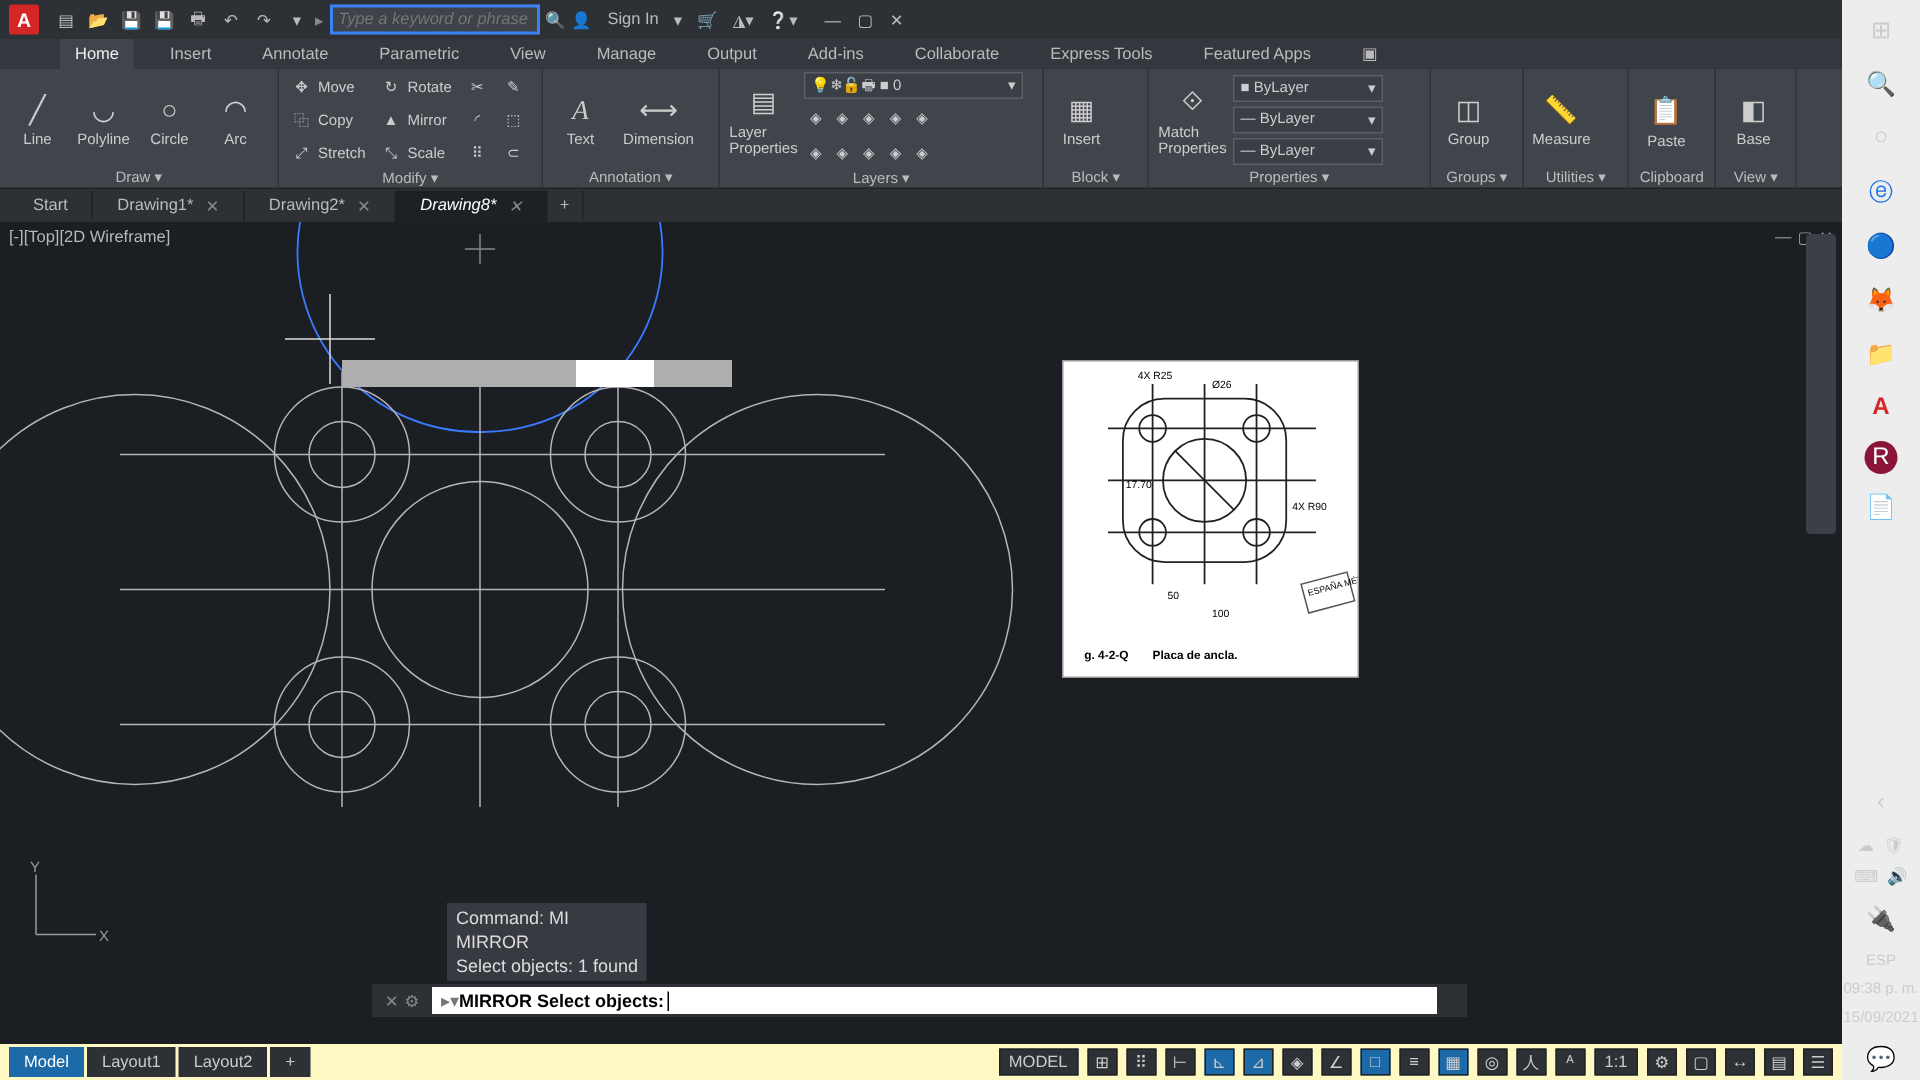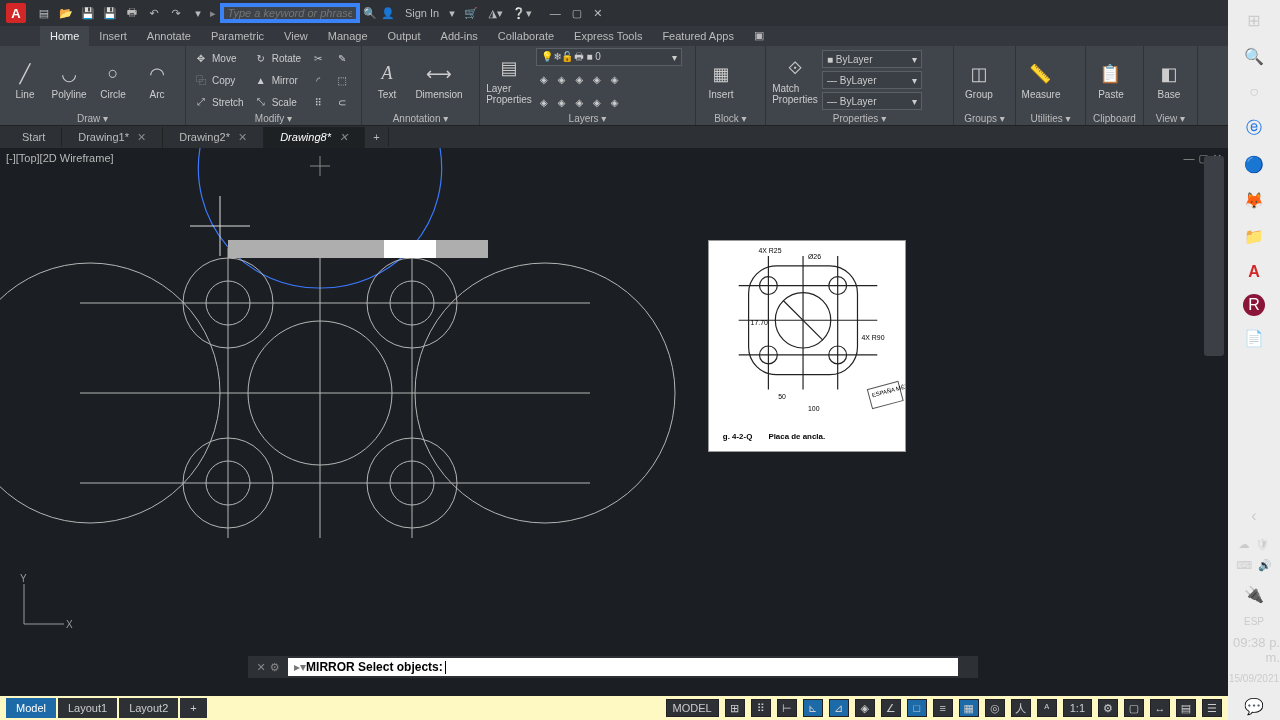--- a/index.html
+++ b/index.html
@@ -7,26 +7,26 @@
 .app { width: 1228px; height: 720px; display: flex; flex-direction: column; }
 .winbar { flex: 1; background: #ededed; display: flex; flex-direction: column; align-items: center; padding-top: 6px; gap: 8px; }
 .winbar .tile { width: 28px; height: 28px; display: flex; align-items: center; justify-content: center; font-size: 16px; }
 
 
 .titlebar { height: 26px; background: #2d3136; display: flex; align-items: center; padding: 0 6px; gap: 4px; }
 .logo { width: 20px; height: 20px; background: #d32626; color: #fff; font-weight: bold; display: flex; align-items: center; justify-content: center; font-size: 13px; border-radius: 2px; }
 .qat { display: flex; gap: 6px; margin-left: 6px; }
 .qat span { width: 16px; height: 16px; display: flex; align-items: center; justify-content: center; color: #bbb; }
 .titlecenter { flex: 1; text-align: center; color: #c8c8c8; font-size: 12px; }
-.search { width: 140px; height: 20px; background: #3e434a; border: 4px solid #3b82f6; padding: 4px 4px; color: #888; font-style: italic; font-size: 11px; }
+.search { width: 140px; height: 20px; background: #3e434a; border: 2px solid #3b82f6; padding: 4px 4px; color: #888; font-style: italic; font-size: 11px; }
 .titleright { display: flex; align-items: center; gap: 10px; color: #bbb; }
 .wincontrols span { margin-left: 8px; }
 
 
-.rtabs { height: 20px; background: #34383e; display: flex; align-items: end; padding-left: 40px; gap: 0; }
+.rtabs { height: 20px; background: #34383e; display: flex; align-items: end; padding-left: 40px; gap: 14px; }
 .rtab { padding: 4px 10px; color: #bbb; font-size: 11px; cursor: pointer; }
 .rtab.active { background: #40454c; color: #eee; }
 
 
 .ribbon { height: 80px; background: #40454c; display: flex; border-bottom: 1px solid #222; }
 .panel { border-right: 1px solid #2f3338; display: flex; flex-direction: column; padding: 2px 4px 0 4px; }
 .panel .ptitle { font-size: 10px; color: #bbb; text-align: center; padding: 1px 0; }
 .panel .pbody { flex: 1; display: flex; align-items: center; gap: 2px; }
 .bigbtn { width: 42px; display: flex; flex-direction: column; align-items: center; justify-content: center; gap: 2px; color: #ccc; padding: 2px; }
 .bigbtn .ic { font-size: 18px; height: 26px; display: flex; align-items: center; }
@@ -422,20 +422,25 @@
 
     <div class="ucs">
       <svg width="60" height="60">
           <line x1="10" y1="50" x2="10" y2="10" stroke="#9a9a9a"></line>
           <line x1="10" y1="50" x2="50" y2="50" stroke="#9a9a9a"></line>
           <text x="6" y="8" fill="#9a9a9a" font-size="10">Y</text>
           <text x="52" y="54" fill="#9a9a9a" font-size="10">X</text>
         </svg>
     </div>
 
+    <div class="cmdhist">
+      <div>Command: MI</div>
+      <div>MIRROR</div>
+      <div>Select objects: 1 found</div>
+    </div>
 
     <div class="cmdline" style="position:absolute;left:248px;bottom:18px;width:730px;">
       <div class="handles">
           <span>✕</span>
           <span>⚙</span>
         </div>
       <div class="cinput">
           <span style="color:#777;">▸▾ </span>
           <b><span>MIRROR Select objects:</span></b>
           <span class="cursor"></span>
@@ -491,16 +496,16 @@
   <div style="display:flex;gap:6px;">
       <span>☁</span>
       <span>🛡</span>
     </div>
   <div style="display:flex;gap:6px;">
       <span>⌨</span>
       <span>🔊</span>
     </div>
   <div class="tile">🔌</div>
   <div style="font-size:10px;">ESP</div>
-  <div style="font-size:13px;text-align:right;">09:38 p. m.</div>
+  <div style="font-size:10px;">09:38 p. m.</div>
   <div style="font-size:10px;">15/09/2021</div>
   <div class="tile">💬</div>
 </div>
 
 </body></html>

